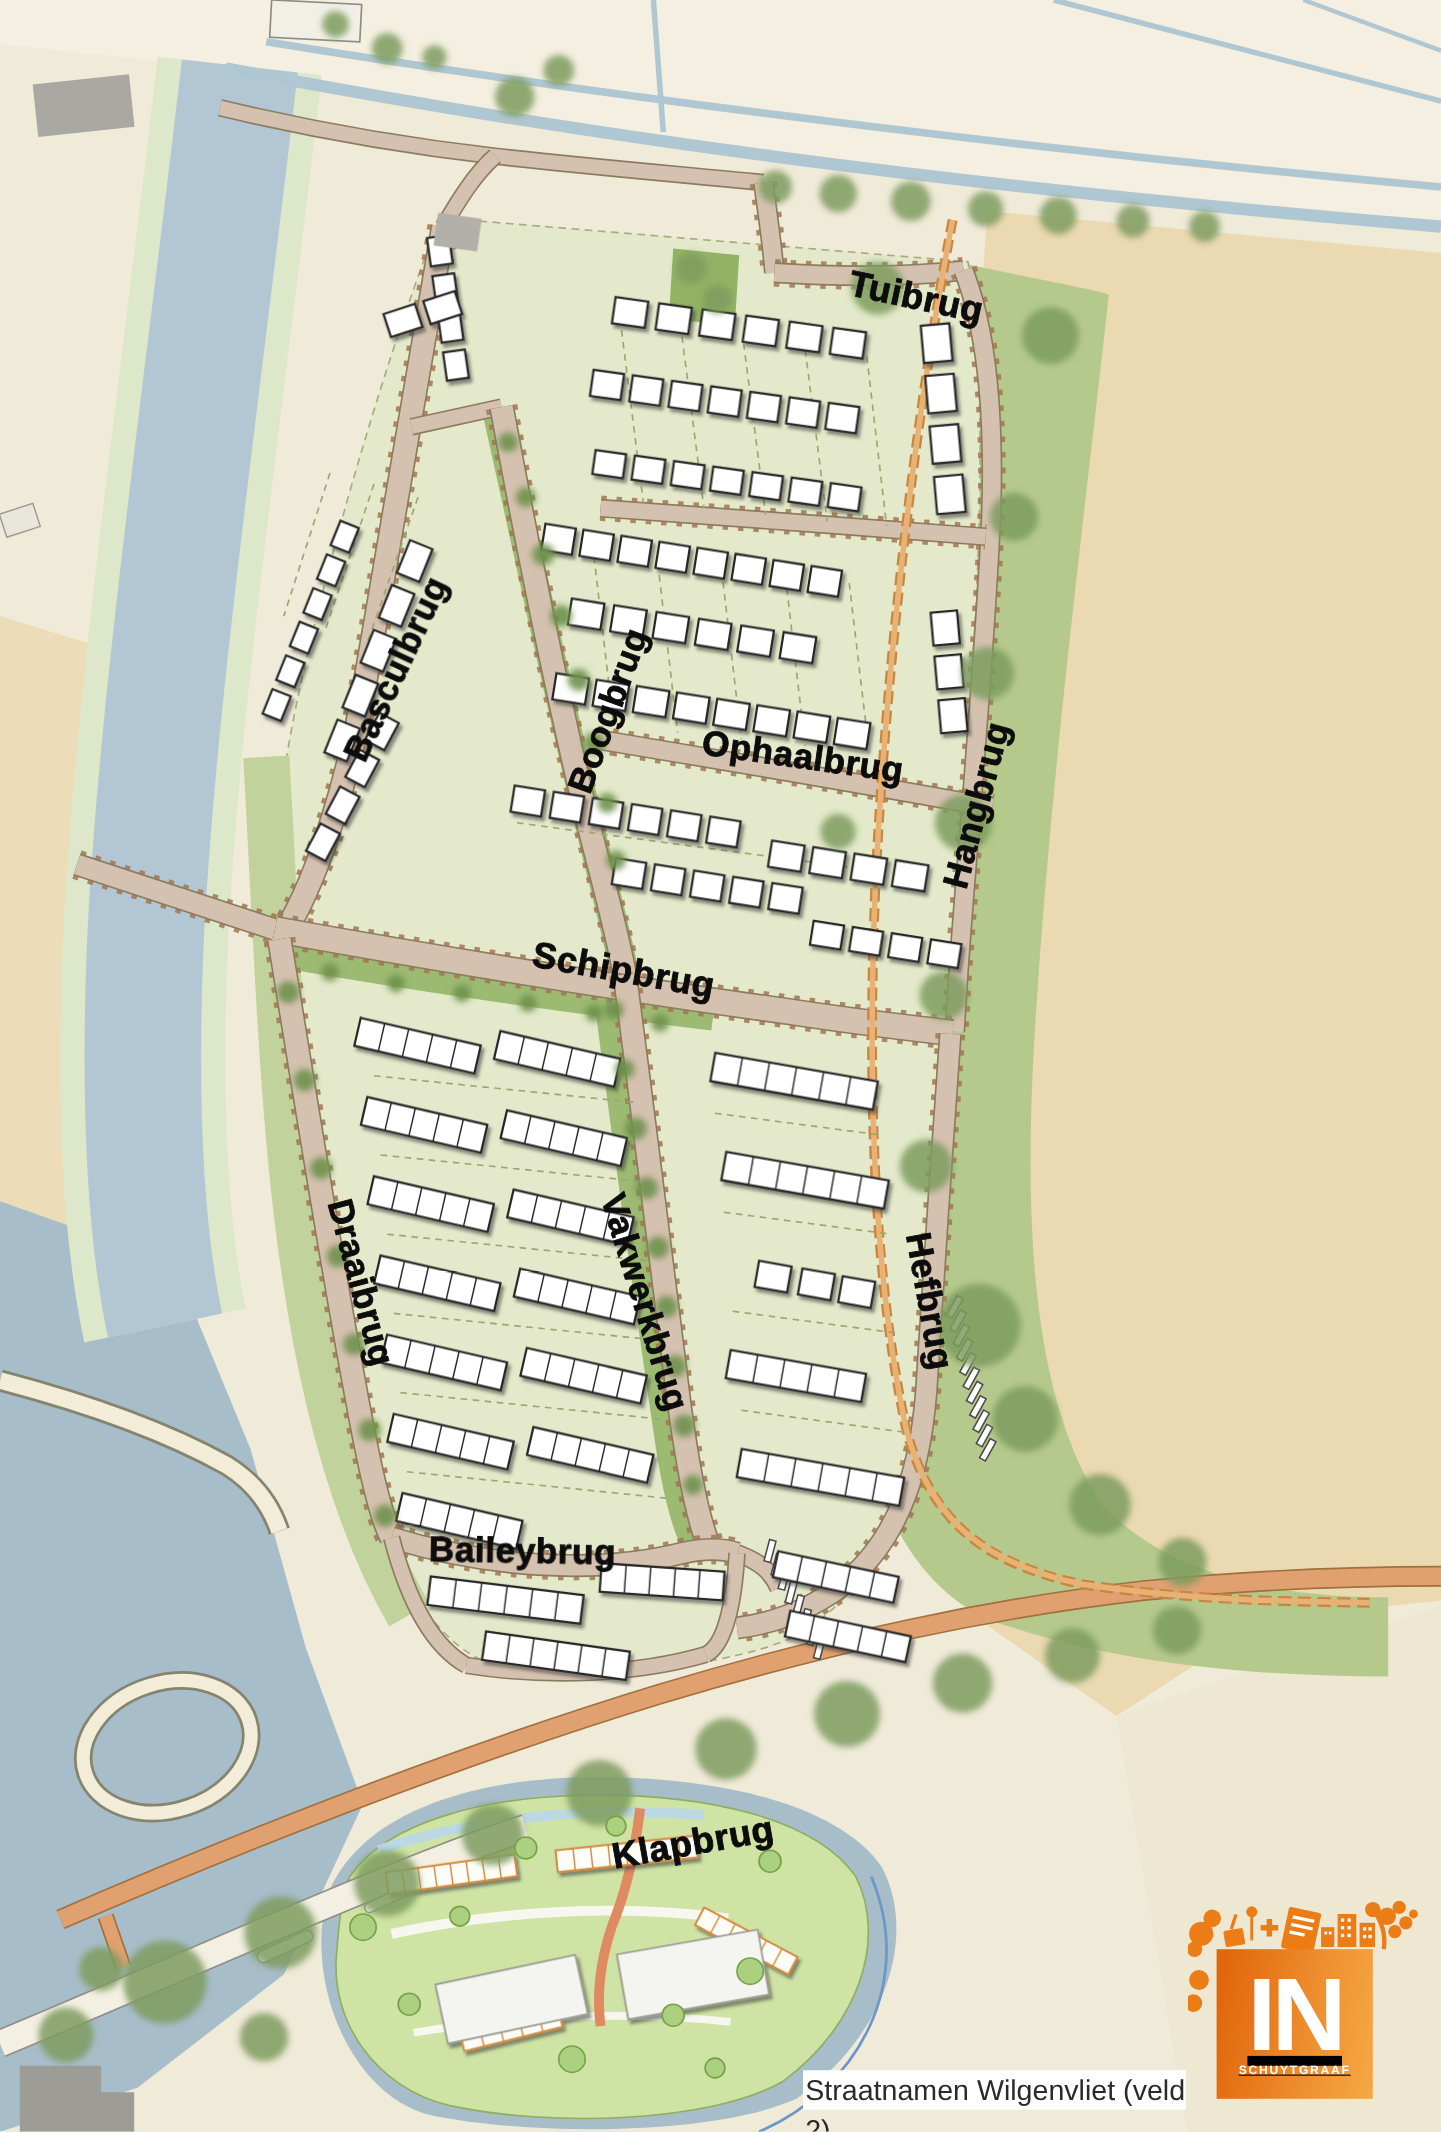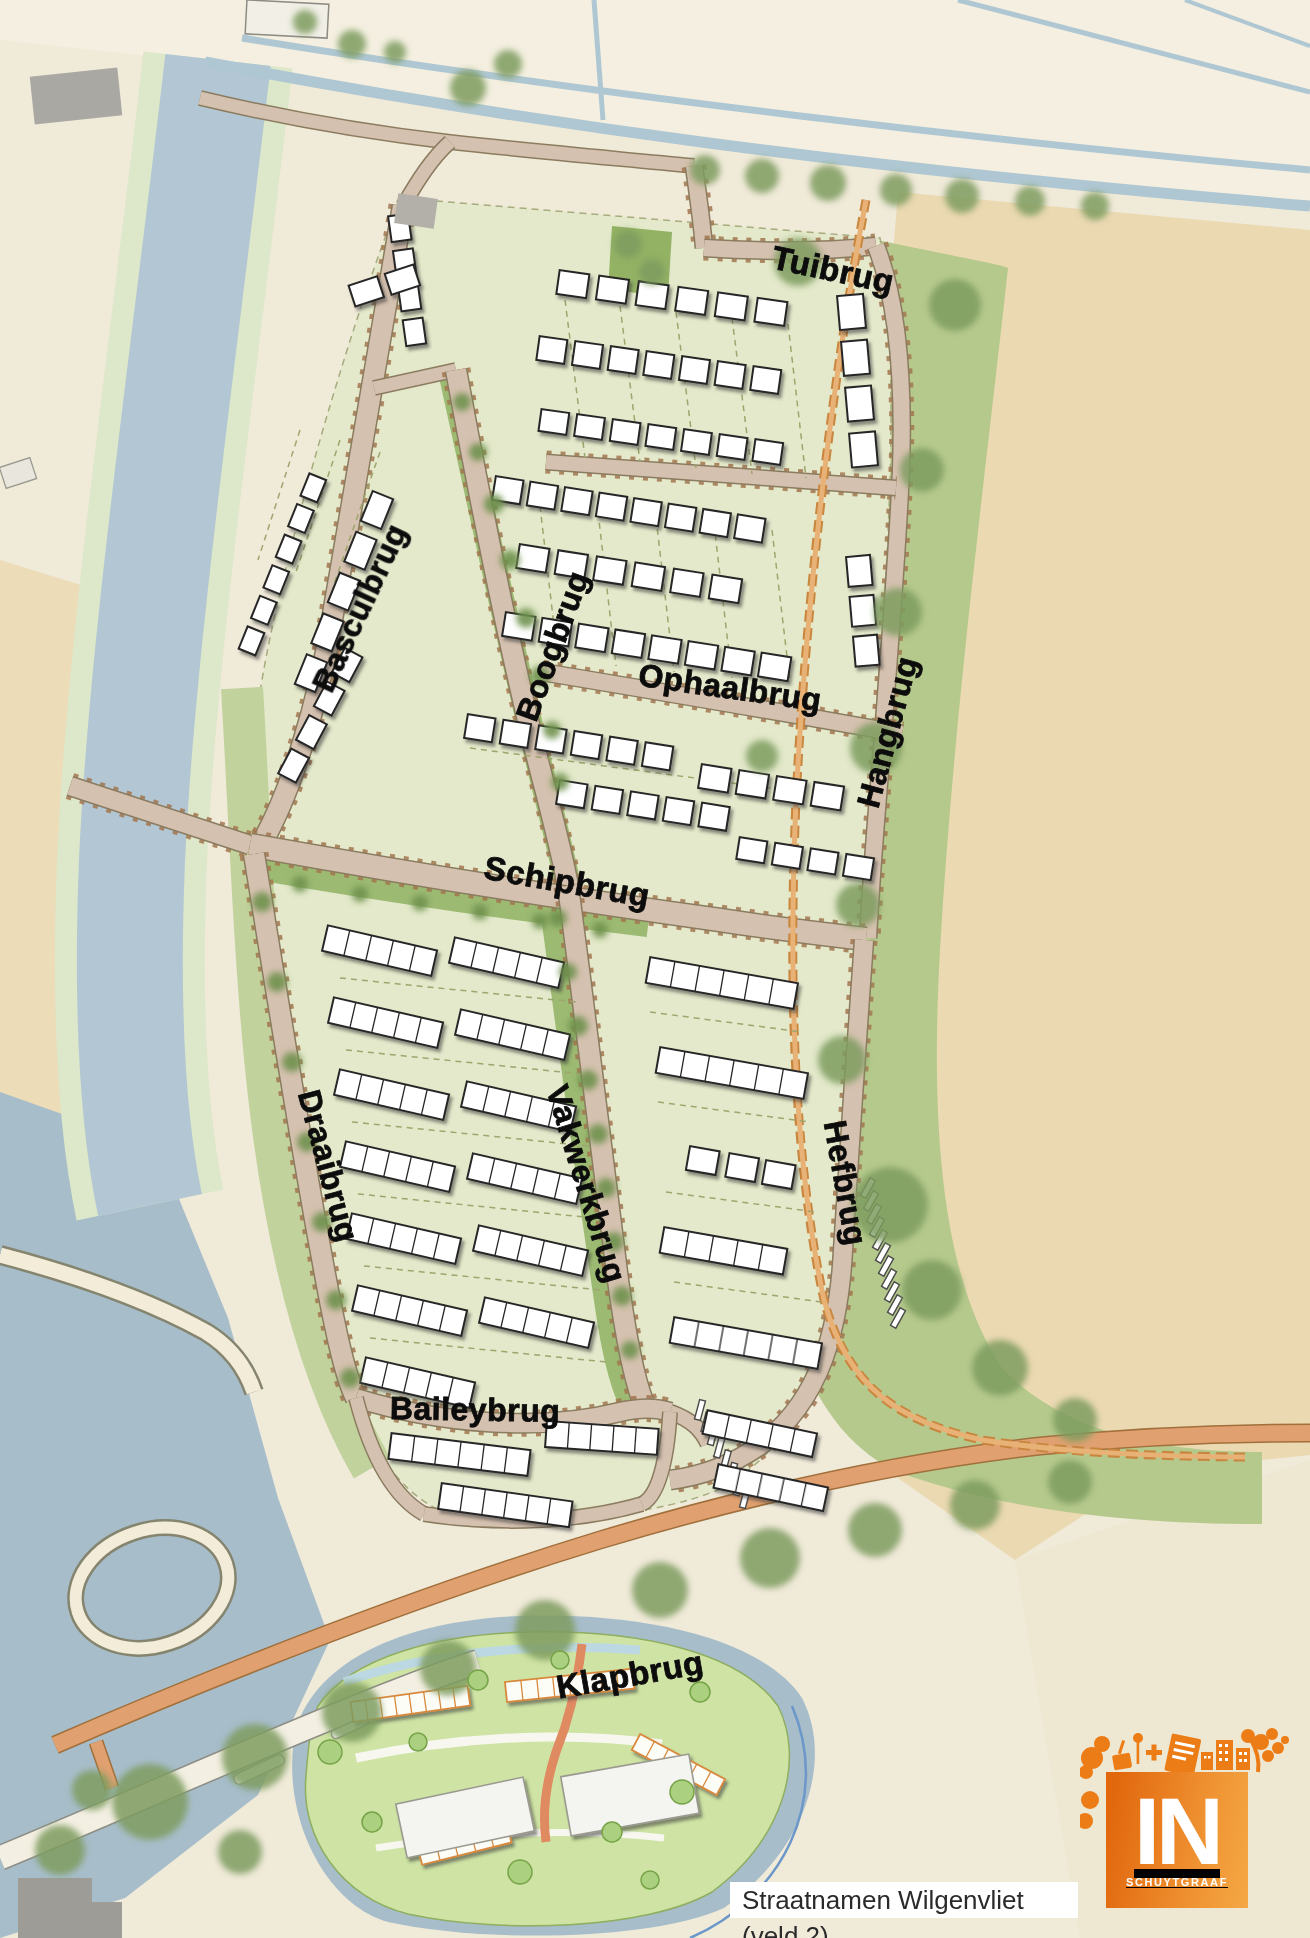--- a/index.html
+++ b/index.html
@@ -2,21 +2,21 @@
 <html><head>
 <meta charset="utf-8">
 <style>
   html,body{margin:0;padding:0;background:#ddd;}
   .page{position:relative;width:1310px;height:1938px;overflow:hidden;background:#f0ead9;
         font-family:"Liberation Sans",sans-serif;}
   .page svg.map{position:absolute;left:0;top:0;}
   .street-label{position:absolute;font-weight:bold;color:#0c0c0c;white-space:nowrap;
         -webkit-text-stroke:0.8px #0c0c0c;letter-spacing:0.5px;}
   .caption{position:absolute;left:730px;top:1882px;width:348px;height:36px;background:#ffffff;
-        color:#2a2a2a;font-size:26px;line-height:36px;padding-left:12px;box-sizing:border-box;}
+        color:#2a2a2a;font-size:26px;line-height:36px;padding-left:2px;box-sizing:border-box;}
   .logo{position:absolute;left:1080px;top:1728px;width:230px;height:210px;}
   .logo .doodles{position:absolute;left:0;top:0;}
   .logo .square{position:absolute;left:26px;top:44px;width:142px;height:136px;
         background:linear-gradient(100deg,#e1660c 5%,#ee8f2f 60%,#f5a845 100%);
         display:flex;flex-direction:column;align-items:center;justify-content:center;text-decoration:underline;}
   .logo .word{color:#fff;font-weight:bold;font-size:94px;line-height:0.86;letter-spacing:-4px;}
   .logo .subtitle{color:#fff;font-weight:bold;font-size:11px;letter-spacing:1.6px;margin-top:3px;}
 </style>
 </head>
 <body>

